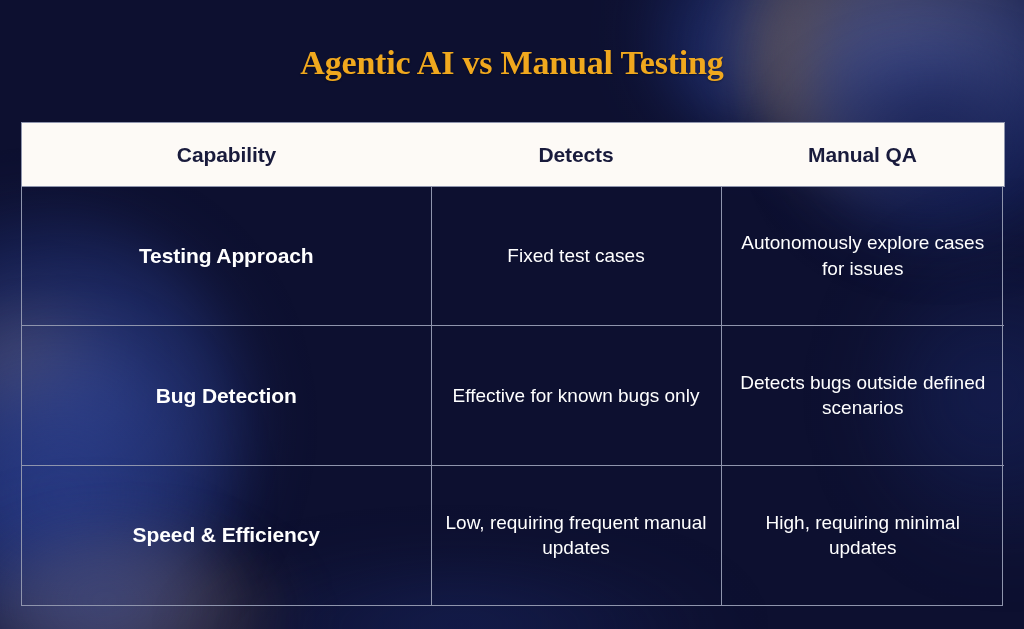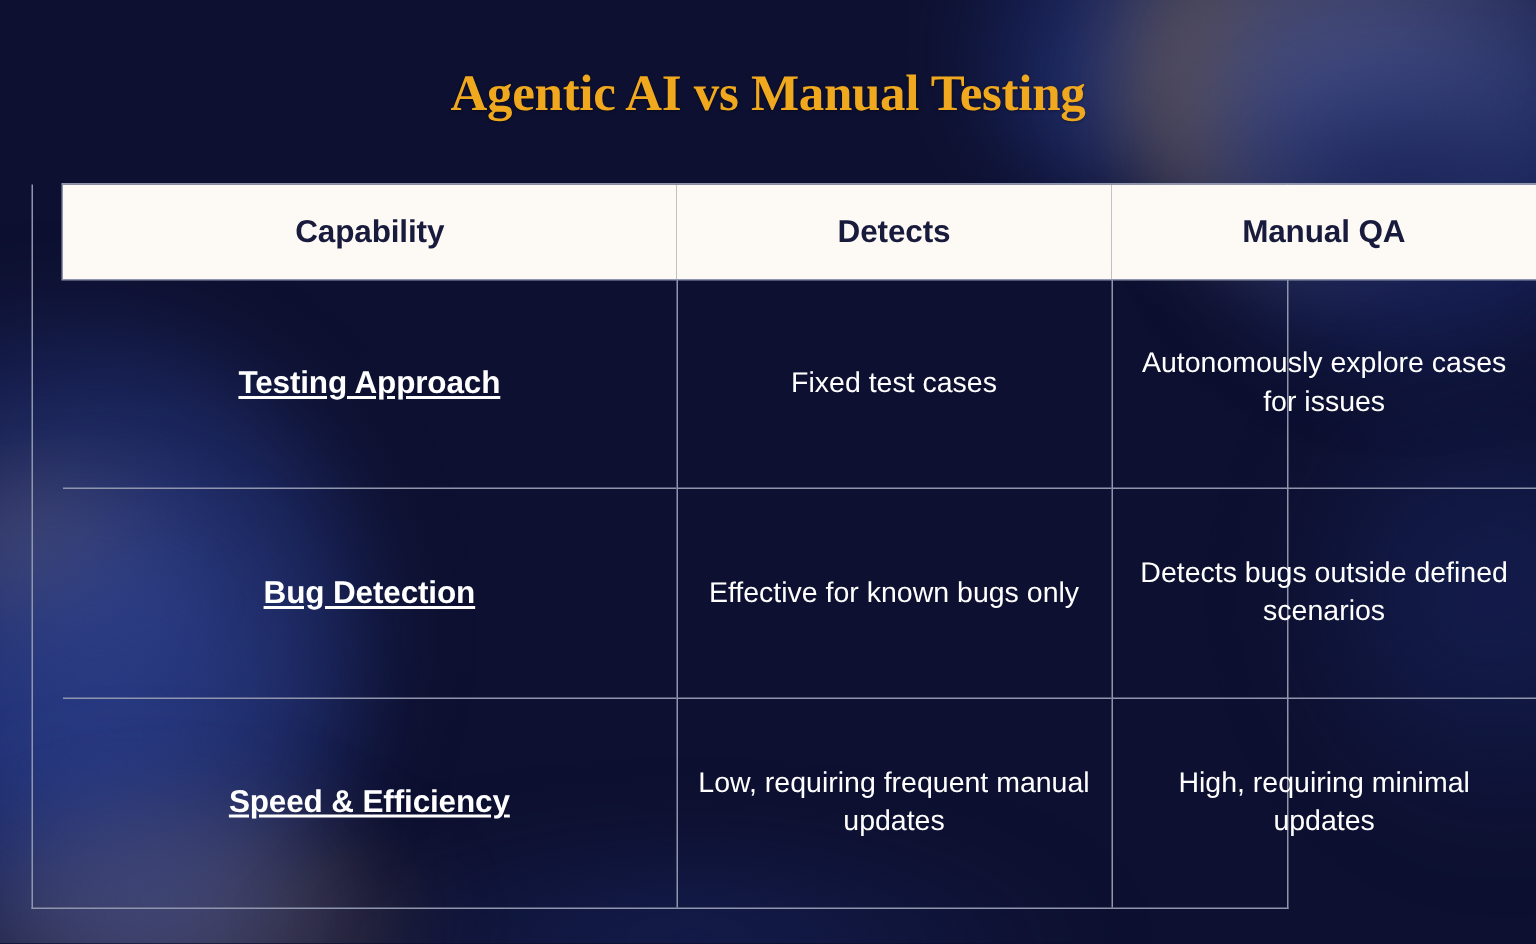--- a/index.html
+++ b/index.html
@@ -113,25 +113,24 @@
     color:#f0a81e;
     z-index:5;
     text-shadow:0 1px 2px rgba(0,0,0,.35);
     font-family:Liberation Serif, serif;
   }
 
   
   .table-wrap{
     position:absolute;
     left:21px; top:123px;
-    width:838px; height:483px;
+    width:982px; height:483px;
     z-index:4;
     border:1px solid #8f95ad;
     border-top:none;
-    padding-left:20px;
   }
 
   table.cmp{
     width:100%; height:100%;
     border-collapse:collapse;
     table-layout:fixed;
   }
 
   table.cmp col.c1{ width:409px; }
   table.cmp col.c2{ width:290px; }
@@ -154,21 +153,21 @@
     border-top:1px solid #8f95ad;
     border-left:1px solid #8f95ad;
     text-align:center;
     vertical-align:middle;
     color:#ffffff;
     font-size:19px;
     line-height:1.33;
     padding:6px 14px;
     height:105px;
   }
-  tbody td:first-child{ border-left:none;text-decoration:underline; }
+  tbody td:first-child{ border-left:none; }
   tbody tr:first-child td{ border-top:none; }
 
   td.cap{
     font-size:21px;
     font-weight:700;
     letter-spacing:-0.1px;
   }
 </style>
 </head>
 <body>

